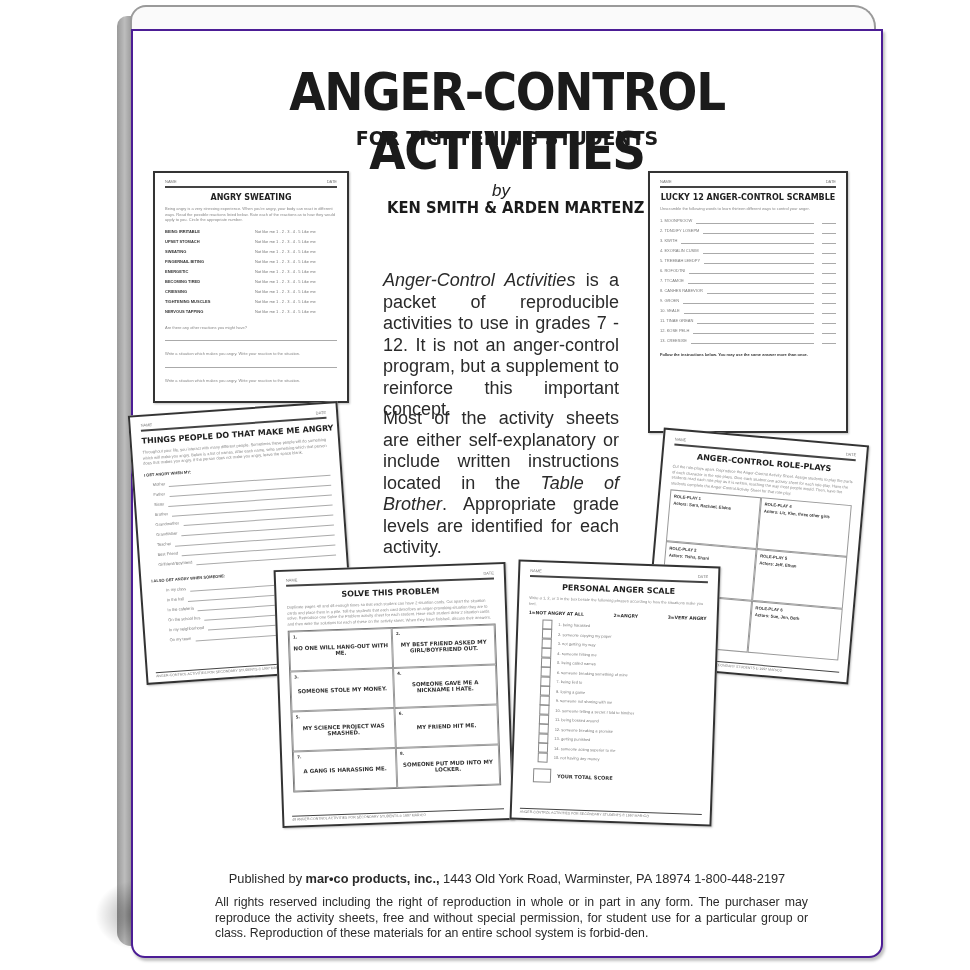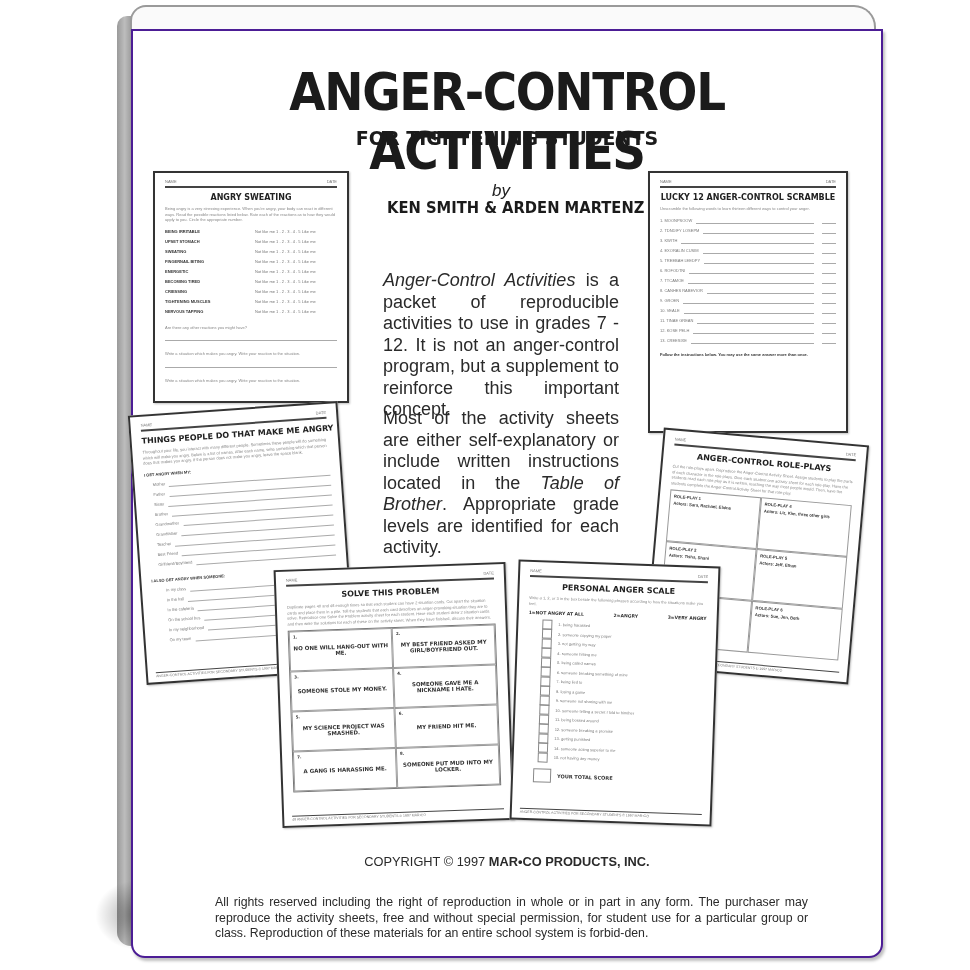--- a/index.html
+++ b/index.html
@@ -414,15 +414,15 @@
     <div class="foot">ANGER-CONTROL ACTIVITIES FOR SECONDARY STUDENTS  © 1997 MAR•CO</div>
   </div>
 
   <div class="center-col">
     <div class="by">by</div>
     <div class="authors">KEN SMITH &amp; ARDEN MARTENZ</div>
   </div>
   <div class="desc" style="top:227px;"><i>Anger-Control Activities</i><span> is a packet of reproducible activities to use in grades 7 - 12. It is not an anger-control program, but a supplement to reinforce this important concept.</span></div>
   <div class="desc" style="top:365px;"><span>Most of the activity sheets are either self-explanatory or include written instructions located in the </span><i>Table of Brother</i><span>. Appropriate grade levels are identified for each activity.</span></div>
 
-  <div class="copyright"><span>COPYRIGHT © 1997 </span><b>MAR•CO PRODUCTS, INC.</b></div>
+  <div class="publisher"><span>Published by </span><b>mar•co products, inc.,</b><span> 1443 Old York Road, Warminster, PA 18974  1-800-448-2197</span></div>
   <div class="rights">All rights reserved including the right of reproduction in whole or in part in any form. The purchaser may reproduce the activity sheets, free and without special permission, for student use for a particular group or class. Reproduction of these materials for an entire school system is forbid-den.</div>
 </div>
 
 </body></html>

